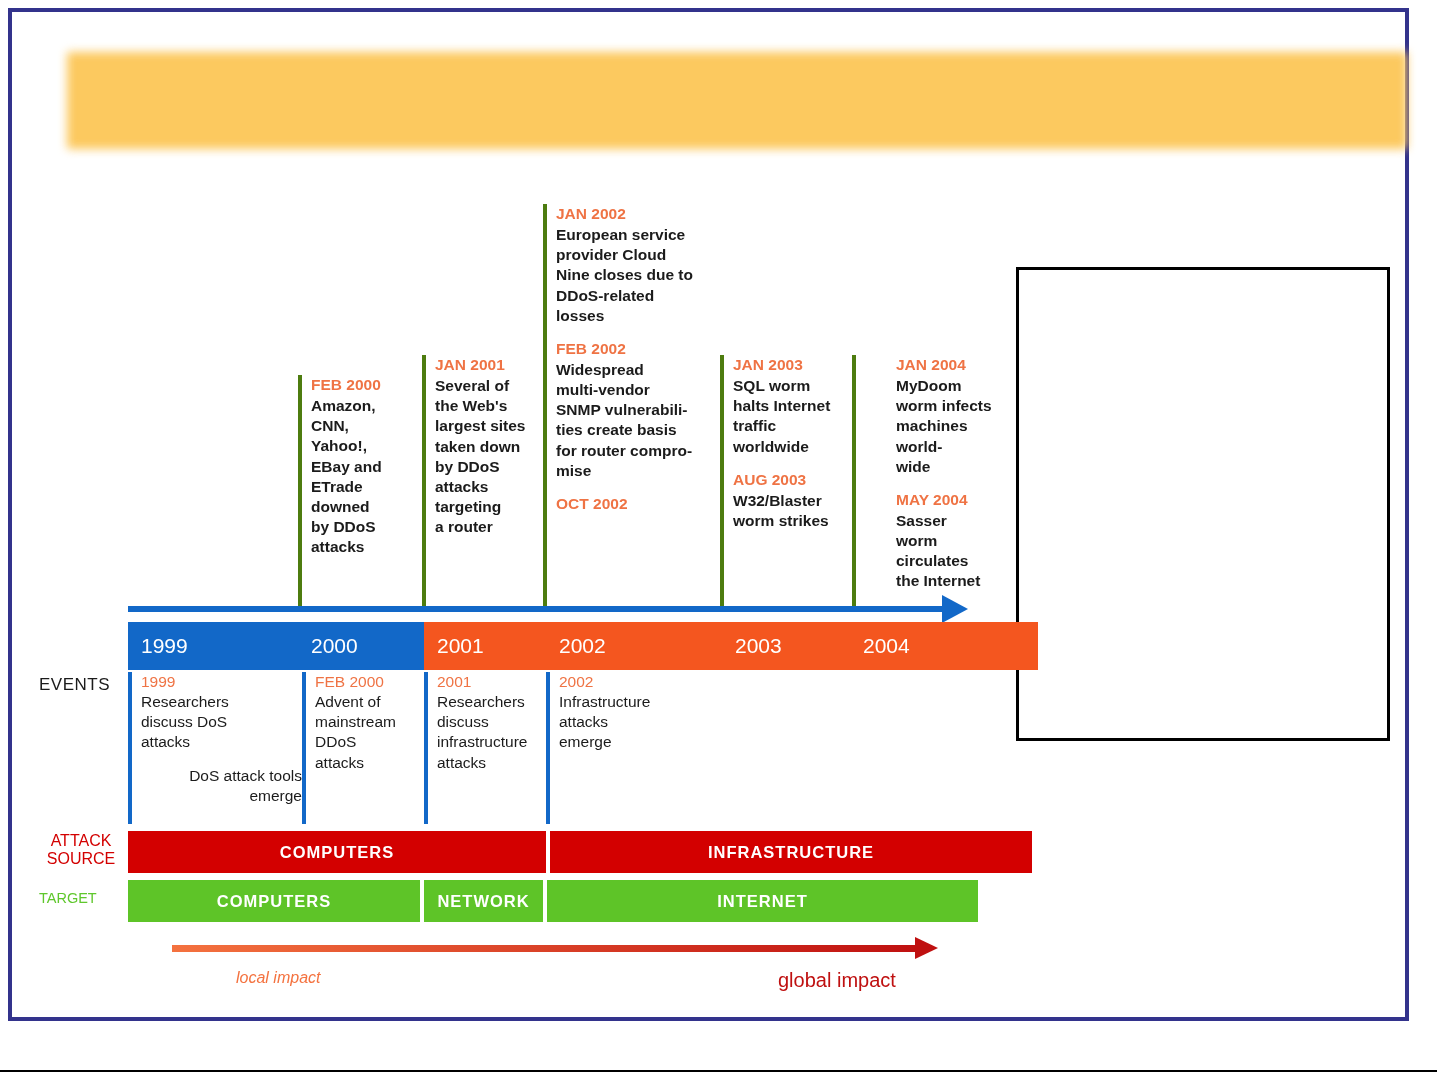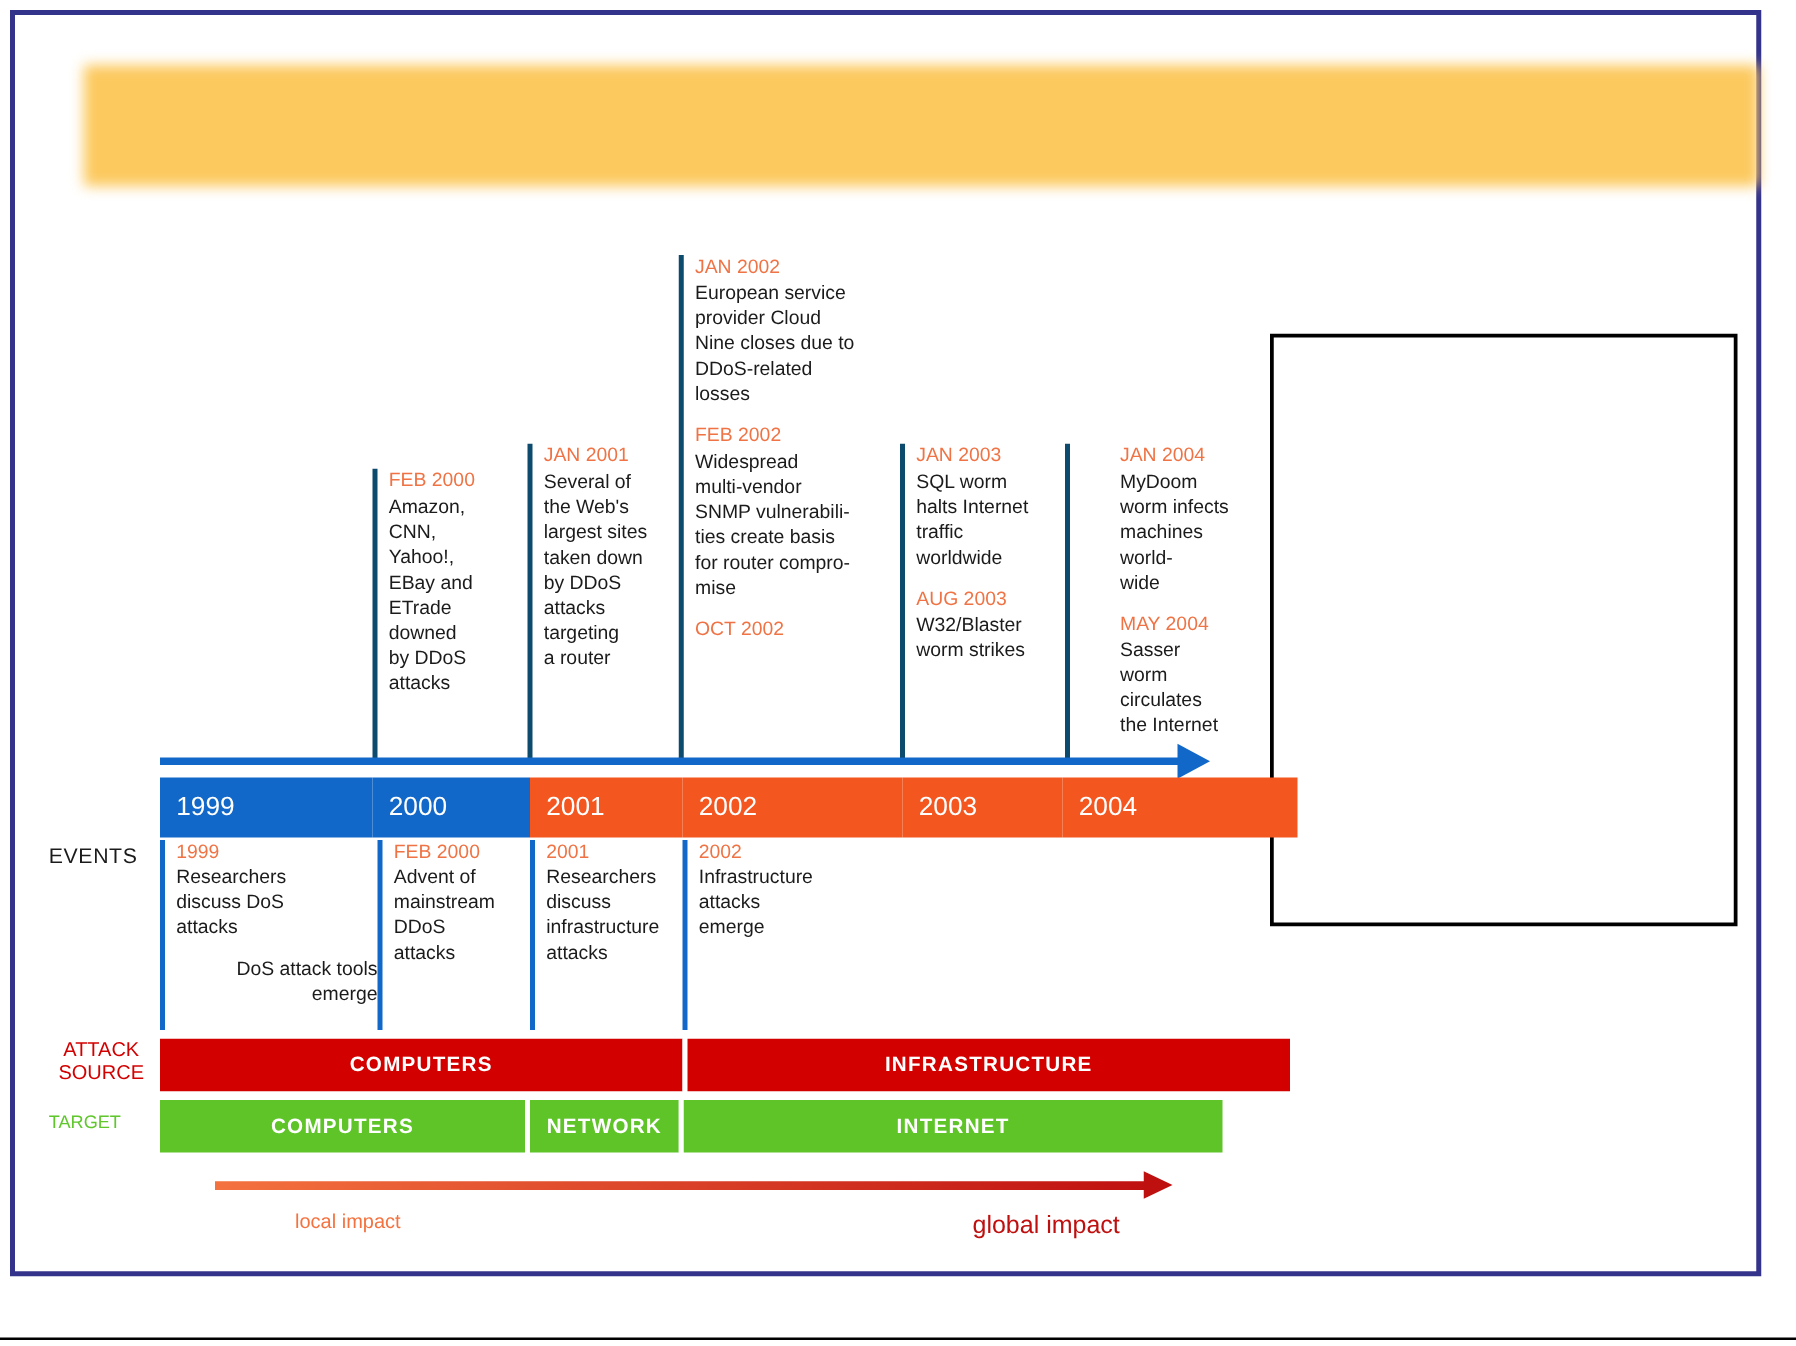--- a/index.html
+++ b/index.html
@@ -68,22 +68,23 @@
     height: 1005px;
   }
 
   
   .callout {
     position: absolute;
     font-size: 15.5px;
     line-height: 1.3;
     color: #1b1b1b;
     padding-left: 9px;
-    border-left: 4px solid #0c4a6e;
+    border-left: 4px solid #4d7c0f;
     box-sizing: border-box;
+    font-weight: bold;
   }
   .callout .cdate {
     color: #ef7344;
     display: block;
     margin-bottom: 1px;
   }
   .callout .cbody {
     display: block;
     white-space: pre-line;
   }
@@ -254,20 +255,21 @@
     border-top: 11px solid transparent;
     border-bottom: 11px solid transparent;
     border-left: 23px solid #bf0000;
   }
   #local-impact {
     position: absolute;
     left: 224px;
     top: 957px;
     font-size: 16px;
     color: #f4723f;
+    font-style: italic;
   }
   #global-impact {
     position: absolute;
     left: 766px;
     top: 957px;
     font-size: 20px;
     color: #bf1010;
     text-align: center;
   }
 </style>

